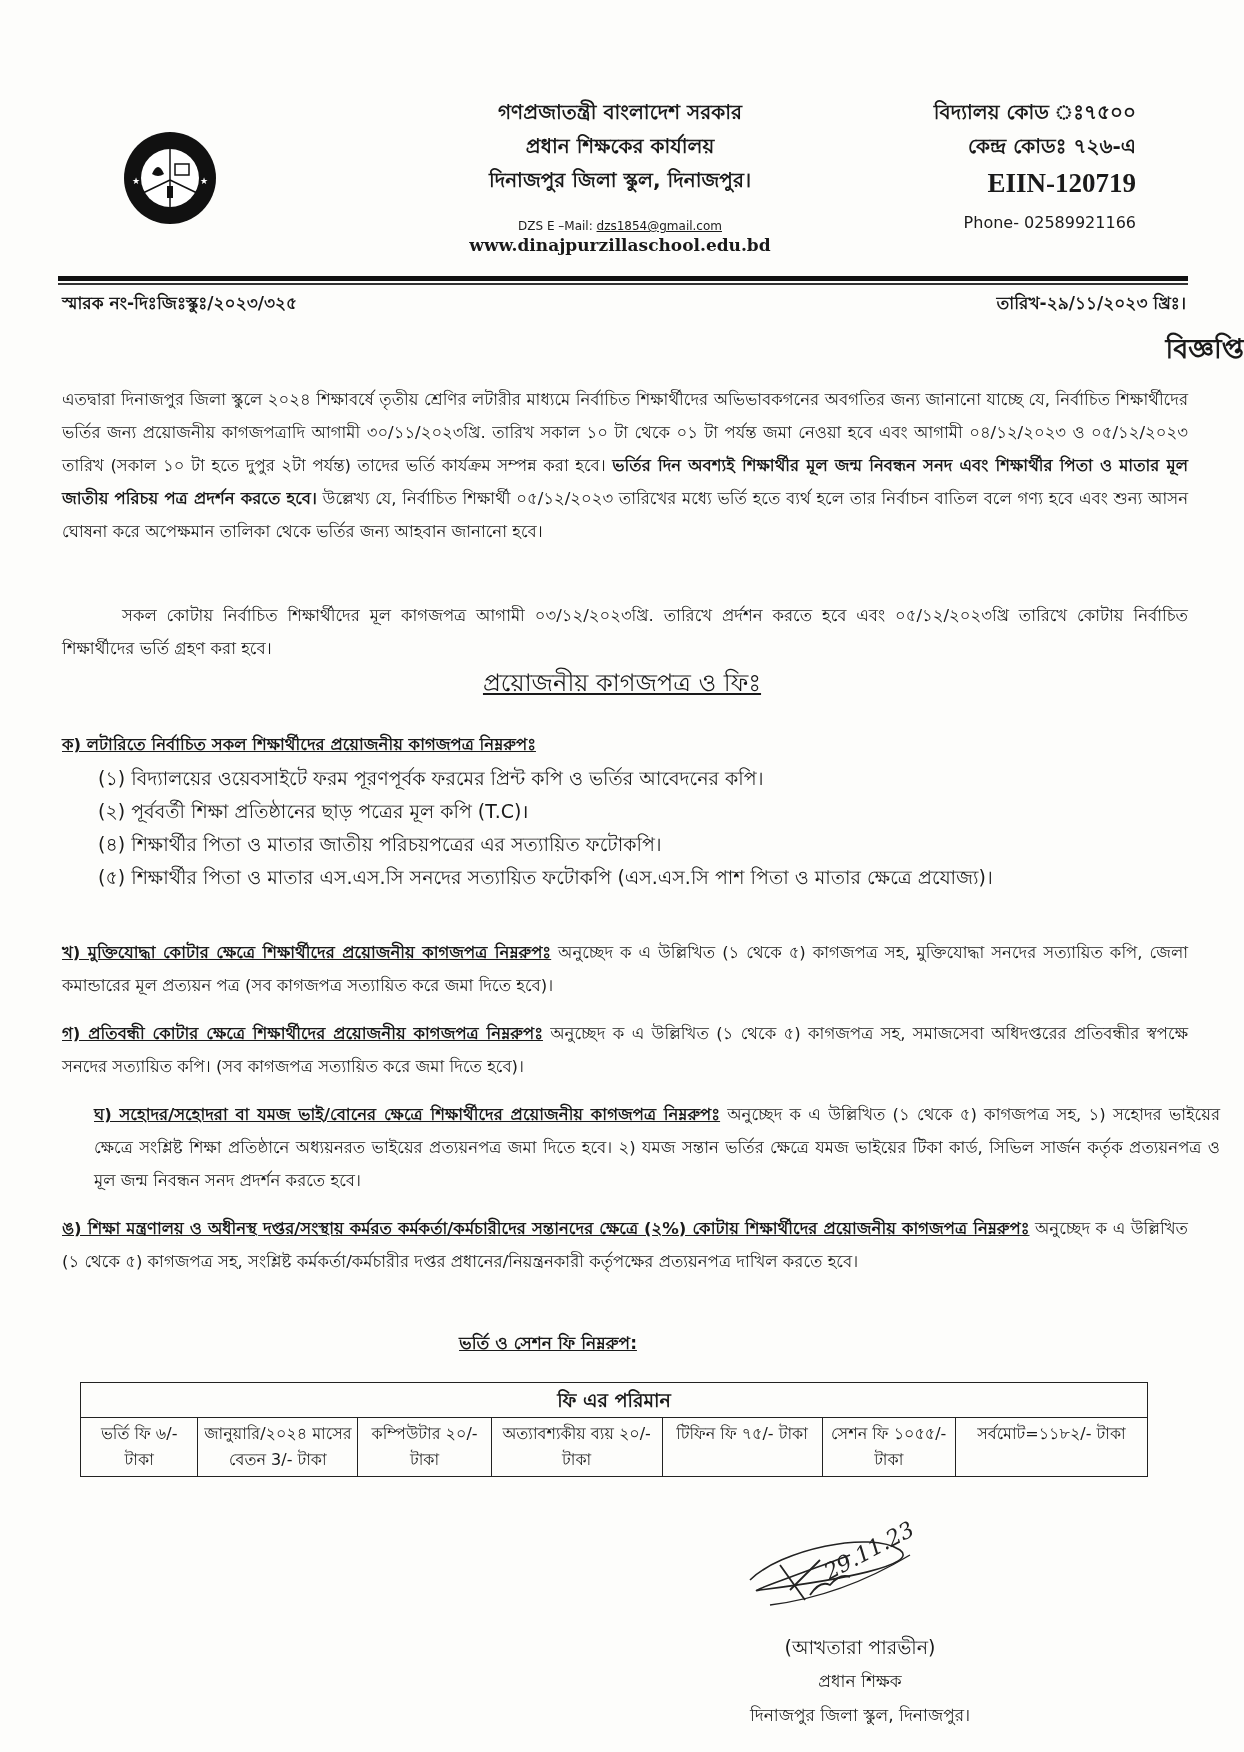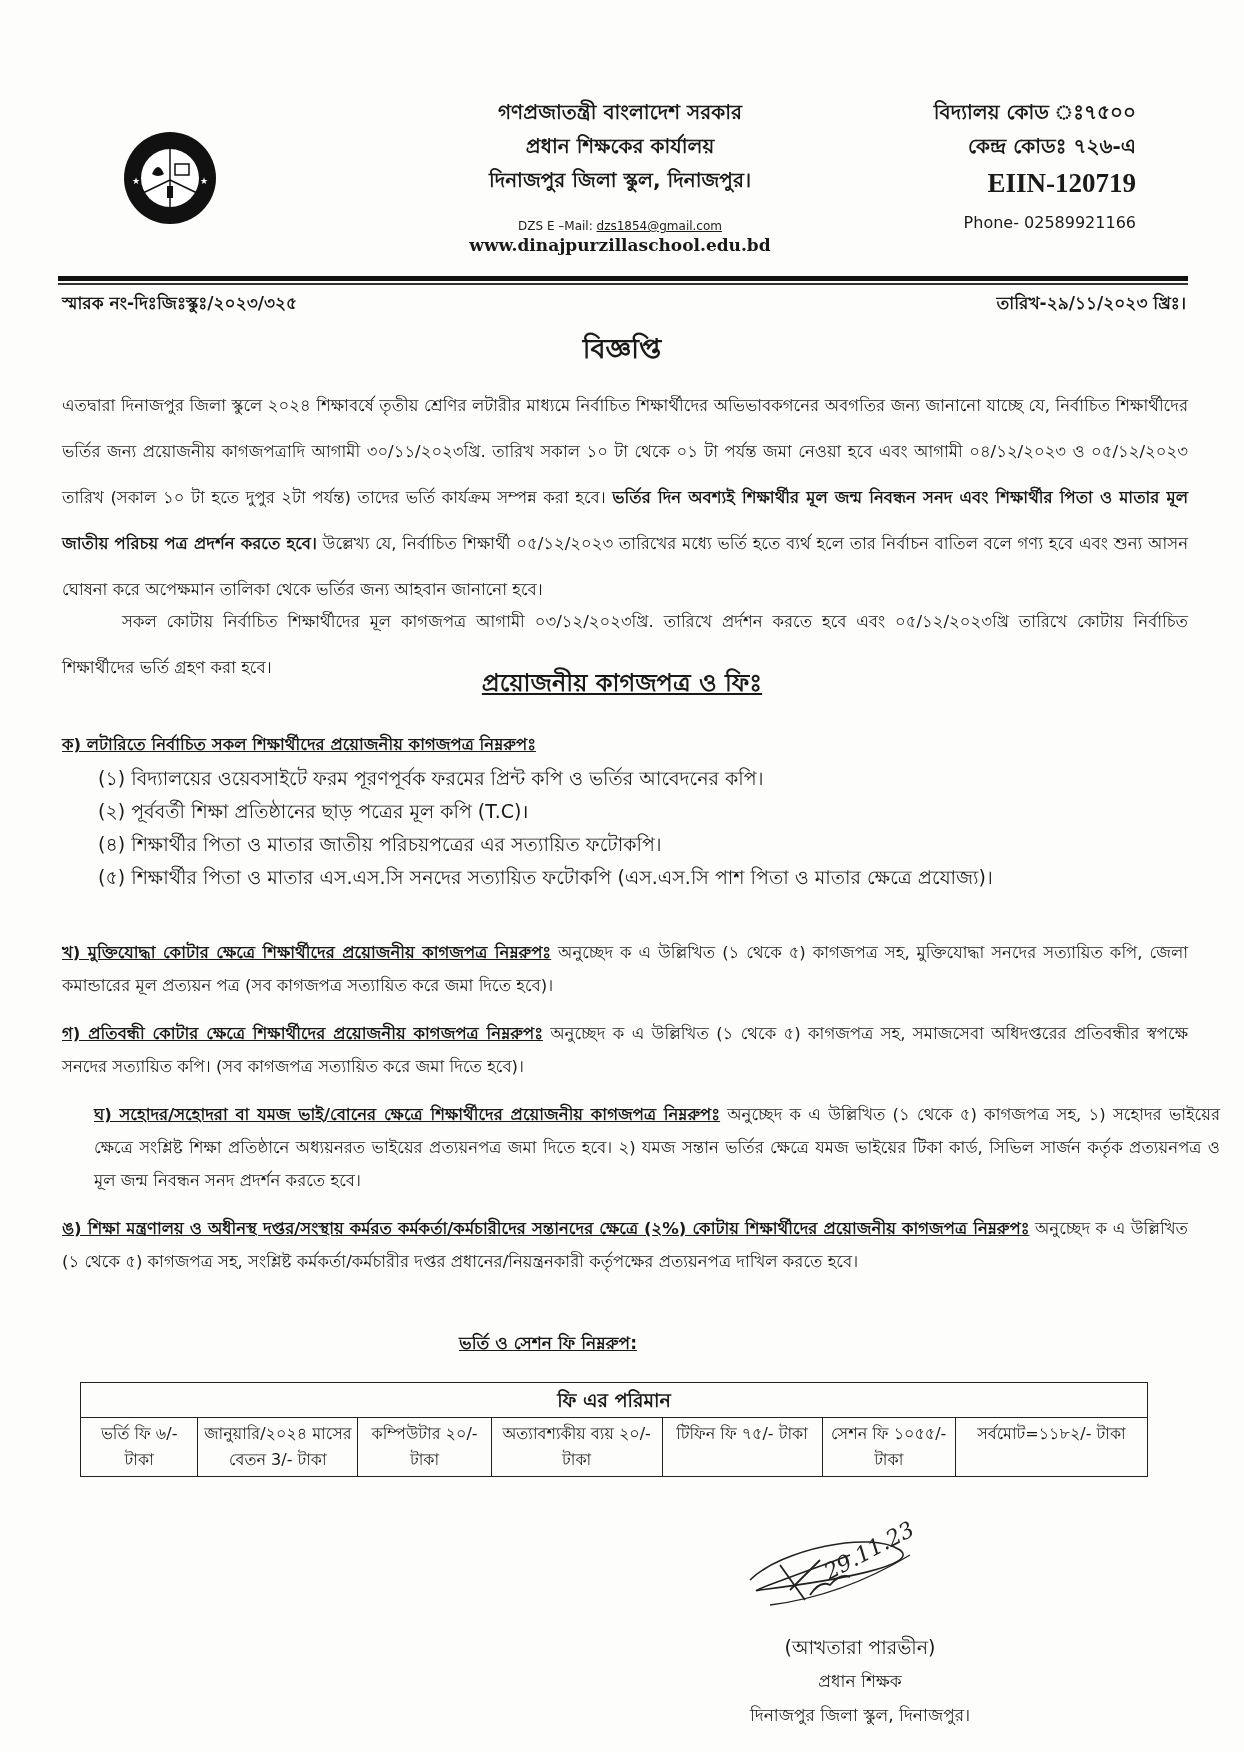--- a/index.html
+++ b/index.html
@@ -13,25 +13,25 @@
   .hdr-center .email u{text-decoration:underline;}
   .hdr-center .web{font-family:"DejaVu Serif","Liberation Serif",serif;font-size:17px;font-weight:bold;margin-top:2px;}
   .hdr-right{right:108px;top:95px;text-align:right;}
   .hdr-right .c{font-size:20px;font-weight:bold;line-height:34px;}
   .hdr-right .eiin{font-family:"Liberation Serif","DejaVu Serif",serif;font-size:27px;font-weight:bold;line-height:40px;}
   .hdr-right .phone{font-size:16px;margin-top:10px;}
   .rule1{left:58px;top:276px;width:1130px;height:5px;background:#111;}
   .rule2{left:58px;top:283px;width:1130px;height:2px;background:#333;}
   .memo{left:62px;top:290px;font-size:17px;font-weight:bold;}
   .date{right:58px;top:290px;font-size:17px;font-weight:bold;}
-  .title{left:0;width:1244px;top:328px;text-align:center;font-size:27px;font-weight:bold;}
-  .body-text{left:62px;width:1126px;font-size:16.5px;line-height:46px;text-align:justify;}
+  .title{left:0;width:1244px;top:328px;text-align:right;font-size:27px;font-weight:bold;}
+  .body-text{left:62px;width:1126px;font-size:16.5px;line-height:33px;text-align:justify;}
   .p1{top:383px;}
   .p2{top:599px;text-indent:60px;}
-  .sub-title{left:0;width:1244px;top:664px;text-align:center;font-size:24px;font-weight:bold;}
+  .sub-title{left:0;width:1244px;top:664px;text-align:center;font-size:24px;font-weight:normal;}
   .sub-title span{text-decoration:underline;}
   .sec-head{text-decoration:underline;font-weight:bold;}
   .sec{left:62px;width:1126px;font-size:16.5px;line-height:33px;text-align:justify;}
   .ka-head{top:728px;font-weight:bold;}
   .list{left:98px;top:762px;font-size:19px;line-height:33px;}
   .kha{top:936px;} .ga{top:1017px;} .gha{top:1098px;margin-left:32px;} .uma{top:1212px;}
   .fee-title{left:0;width:1096px;top:1330px;text-align:center;font-size:17px;font-weight:bold;}
   .fee-title span{text-decoration:underline;}
   table.fee{position:absolute;left:80px;top:1382px;width:1068px;border-collapse:collapse;font-size:16px;}
   table.fee td{border:1.5px solid #222;text-align:center;vertical-align:top;padding:3px 4px;line-height:26px;}

